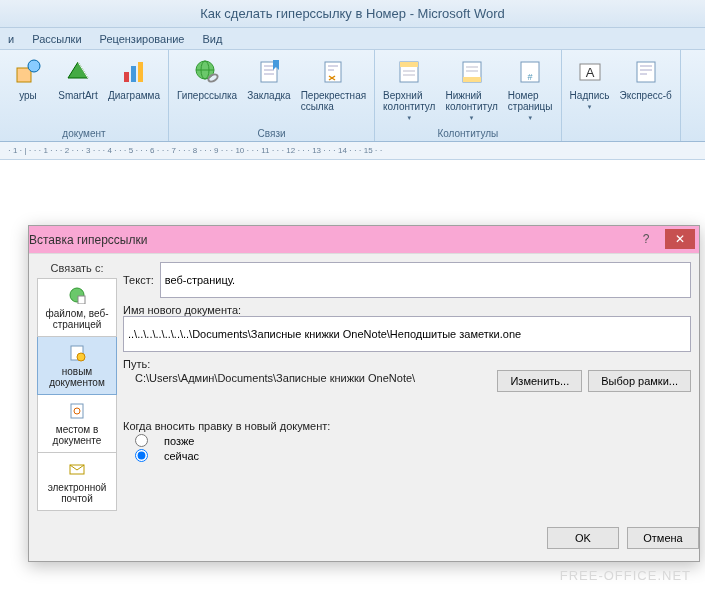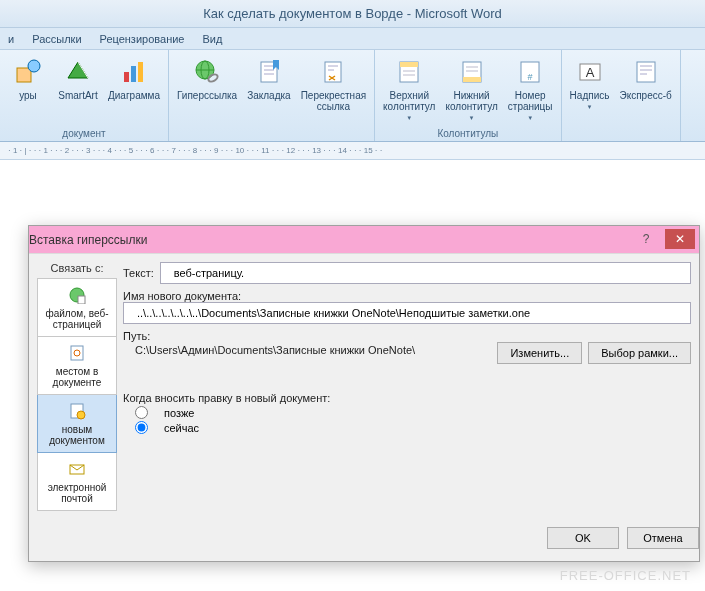--- a/index.html
+++ b/index.html
@@ -9,21 +9,21 @@
 
 .tabs { height: 22px; background: #dbe9f6; display: flex; gap: 18px; padding-left: 8px; border-bottom: 1px solid #b9cfe4; }
 .tabs span { line-height: 22px; font-size: 11px; color: #30506f; cursor: pointer; }
 
 .ribbon { height: 92px; background: linear-gradient(#eaf3fb,#d5e6f5); display: flex; border-bottom: 1px solid #9cbad6; }
 .group { border-right: 1px solid #b3cde4; padding: 4px 6px 1px; display: flex; flex-direction: column; }
 .group-ctrls { flex: 1; display: flex; gap: 6px; align-items: flex-start; }
 .group-label { text-align: center; font-size: 10px; color: #4a6a88; padding: 1px 0; }
 .rbtn { display: flex; flex-direction: column; align-items: center; gap: 2px; cursor: pointer; padding: 2px; min-width: 44px; }
 .rbtn .ico { width: 32px; height: 32px; display: flex; align-items: center; justify-content: center; }
-.rbtn .lbl { font-size: 10px; color: #2a4a69; text-align: center; line-height: 11px; }
+.rbtn .lbl { font-size: 10px; color: #2a4a69; text-align: left; line-height: 11px; }
 .dd { font-size: 7px; color: #4a6a88; }
 
 .ruler { height: 18px; background: #eef4fa; border-bottom: 1px solid #c0d4e7; display: flex; align-items: center; padding-left: 8px; font-size: 8px; color: #6a829a; letter-spacing: 0; overflow: hidden; white-space: nowrap; }
 
 .dialog { position: absolute; left: 28px; top: 225px; width: 672px; background: #f0f0f0; border: 1px solid #a0a0a0; box-shadow: 0 4px 16px rgba(0,0,0,.25); }
 .dlg-title { height: 28px; background: #f9a8d4; border-bottom: 1px solid #dcdcdc; display: flex; align-items: center; justify-content: flex-start; position: relative; font-size: 12px; color: #333; }
 .dlg-help, .dlg-close { position: absolute; top: 3px; width: 30px; height: 20px; display: flex; align-items: center; justify-content: center; font-size: 12px; cursor: pointer; }
 .dlg-help { right: 38px; color: #555; }
 .dlg-close { right: 4px; background: #c75050; color: #fff; }
 
@@ -32,34 +32,34 @@
 .link-to-label { font-size: 11px; color: #333; margin-bottom: 4px; text-align: center; }
 .lt-btn { border: 1px solid #c8c8c8; background: #fff; padding: 6px 2px; display: flex; flex-direction: column; align-items: center; gap: 3px; cursor: pointer; margin-bottom: 0; }
 .lt-btn + .lt-btn { border-top: none; }
 .lt-btn.sel { background: #cfe3f7; border-color: #7da9d4; }
 .lt-btn .ico { width: 20px; height: 20px; display: flex; align-items: center; justify-content: center; }
 .lt-btn .lbl { font-size: 10px; text-align: center; line-height: 11px; color: #222; }
 
 .main { flex: 1; }
 .row { display: flex; align-items: center; gap: 6px; margin-bottom: 6px; }
 .lab { font-size: 11px; color: #222; }
-.inp { border: 1px solid #aab; background: #fff; height: 22px; padding: 0 13px; font-size: 11px; flex: 1; }
+.inp { border: 1px solid #aab; background: #fff; height: 36px; padding: 0 4px; font-size: 11px; flex: 1; }
 .btn { border: 1px solid #adadad; background: #e7e7e7; height: 22px; padding: 0 12px; font-size: 11px; cursor: pointer; }
 .path-text { font-size: 11px; color: #222; padding: 2px 0 2px 12px; }
 .radio-row { display: flex; align-items: center; gap: 16px; margin: 2px 0 2px 12px; font-size: 11px; }
 .radio-row input { margin: 0; }
 
 .dlg-foot { display: flex; justify-content: flex-end; gap: 8px; padding: 8px 0 12px; }
 
 .watermark { position: absolute; right: 14px; bottom: 8px; font-size: 13px; color: #d8d8d8; letter-spacing: 1px; font-weight: 300; margin-top: 35px; }
 </style>
 </head>
 <body>
 
-<div class="title-bar">Как сделать документом в Ворде - Microsoft Word</div>
+<div class="title-bar">Как сделать гиперссылку в Номер - Microsoft Word</div>
 
 <div class="tabs">
   <span>и</span>
   <span>Рассылки</span>
   <span>Рецензирование</span>
   <span>Вид</span>
 </div>
 
 <div class="ribbon">
   <div class="group">
@@ -123,20 +123,21 @@
             <svg width="28" height="28">
               <rect x="6" y="4" width="16" height="20" fill="#fff" stroke="#79b"></rect>
               <path d="M9 8h10M9 12h6" stroke="#aac"></path>
               <path d="M10 18l6 4M10 22l6-4" stroke="#d80" stroke-width="1.5"></path>
             </svg>
           </span>
           <span class="lbl" style="white-space:pre-line">Перекрестная
 ссылка</span>
         </div>
     </div>
+    <div class="group-label">Связи</div>
   </div>
   <div class="group">
     <div class="group-ctrls">
       <div class="rbtn">
           <span class="ico">
             <svg width="28" height="28">
               <rect x="5" y="4" width="18" height="20" fill="#fff" stroke="#79b"></rect>
               <rect x="5" y="4" width="18" height="5" fill="#fd8"></rect>
               <path d="M8 13h12M8 17h12" stroke="#bbc"></path>
             </svg>
@@ -211,39 +212,39 @@
       <div class="lt-btn">
           <span class="ico">
             <svg width="18" height="18">
               <circle cx="9" cy="9" r="7" fill="#6bc86b" stroke="#393"></circle>
               <rect x="10" y="10" width="7" height="8" fill="#fff" stroke="#888"></rect>
             </svg>
           </span>
           <span class="lbl" style="white-space:pre-line">файлом, веб-
 страницей</span>
         </div>
+      <div class="lt-btn sel">
+          <span class="ico">
+            <svg width="18" height="18">
+              <rect x="3" y="2" width="12" height="14" fill="#fff" stroke="#79b"></rect>
+              <circle cx="13" cy="13" r="4" fill="#fc3" stroke="#c80"></circle>
+            </svg>
+          </span>
+          <span class="lbl" style="white-space:pre-line">новым
+документом</span>
+        </div>
       <div class="lt-btn">
           <span class="ico">
             <svg width="18" height="18">
               <rect x="3" y="2" width="12" height="14" fill="#fff" stroke="#79b"></rect>
               <circle cx="9" cy="9" r="3" fill="none" stroke="#d60"></circle>
             </svg>
           </span>
           <span class="lbl" style="white-space:pre-line">местом в
 документе</span>
-        </div>
-      <div class="lt-btn sel">
-          <span class="ico">
-            <svg width="18" height="18">
-              <rect x="3" y="2" width="12" height="14" fill="#fff" stroke="#79b"></rect>
-              <circle cx="13" cy="13" r="4" fill="#fc3" stroke="#c80"></circle>
-            </svg>
-          </span>
-          <span class="lbl" style="white-space:pre-line">новым
-документом</span>
         </div>
       <div class="lt-btn">
           <span class="ico">
             <svg width="18" height="18">
               <rect x="2" y="5" width="14" height="9" fill="#fff" stroke="#b90"></rect>
               <path d="M2 5l7 5 7-5" fill="none" stroke="#b90"></path>
             </svg>
           </span>
           <span class="lbl" style="white-space:pre-line">электронной
 почтой</span>

